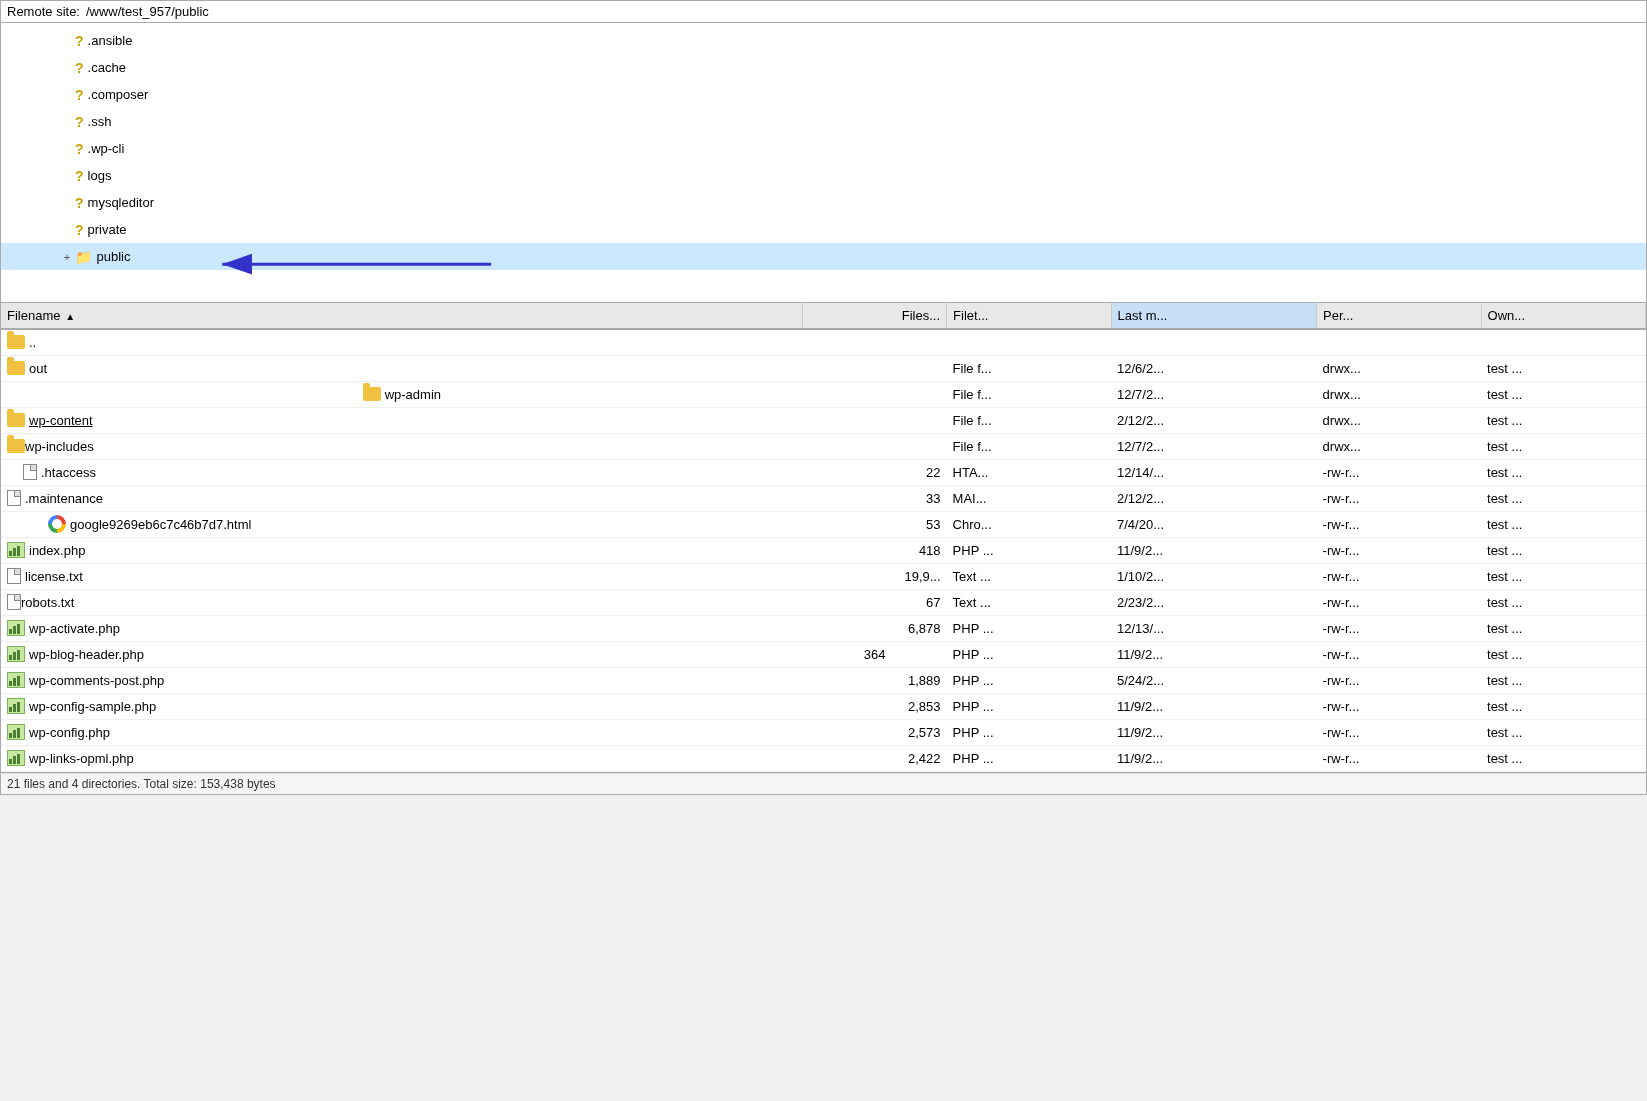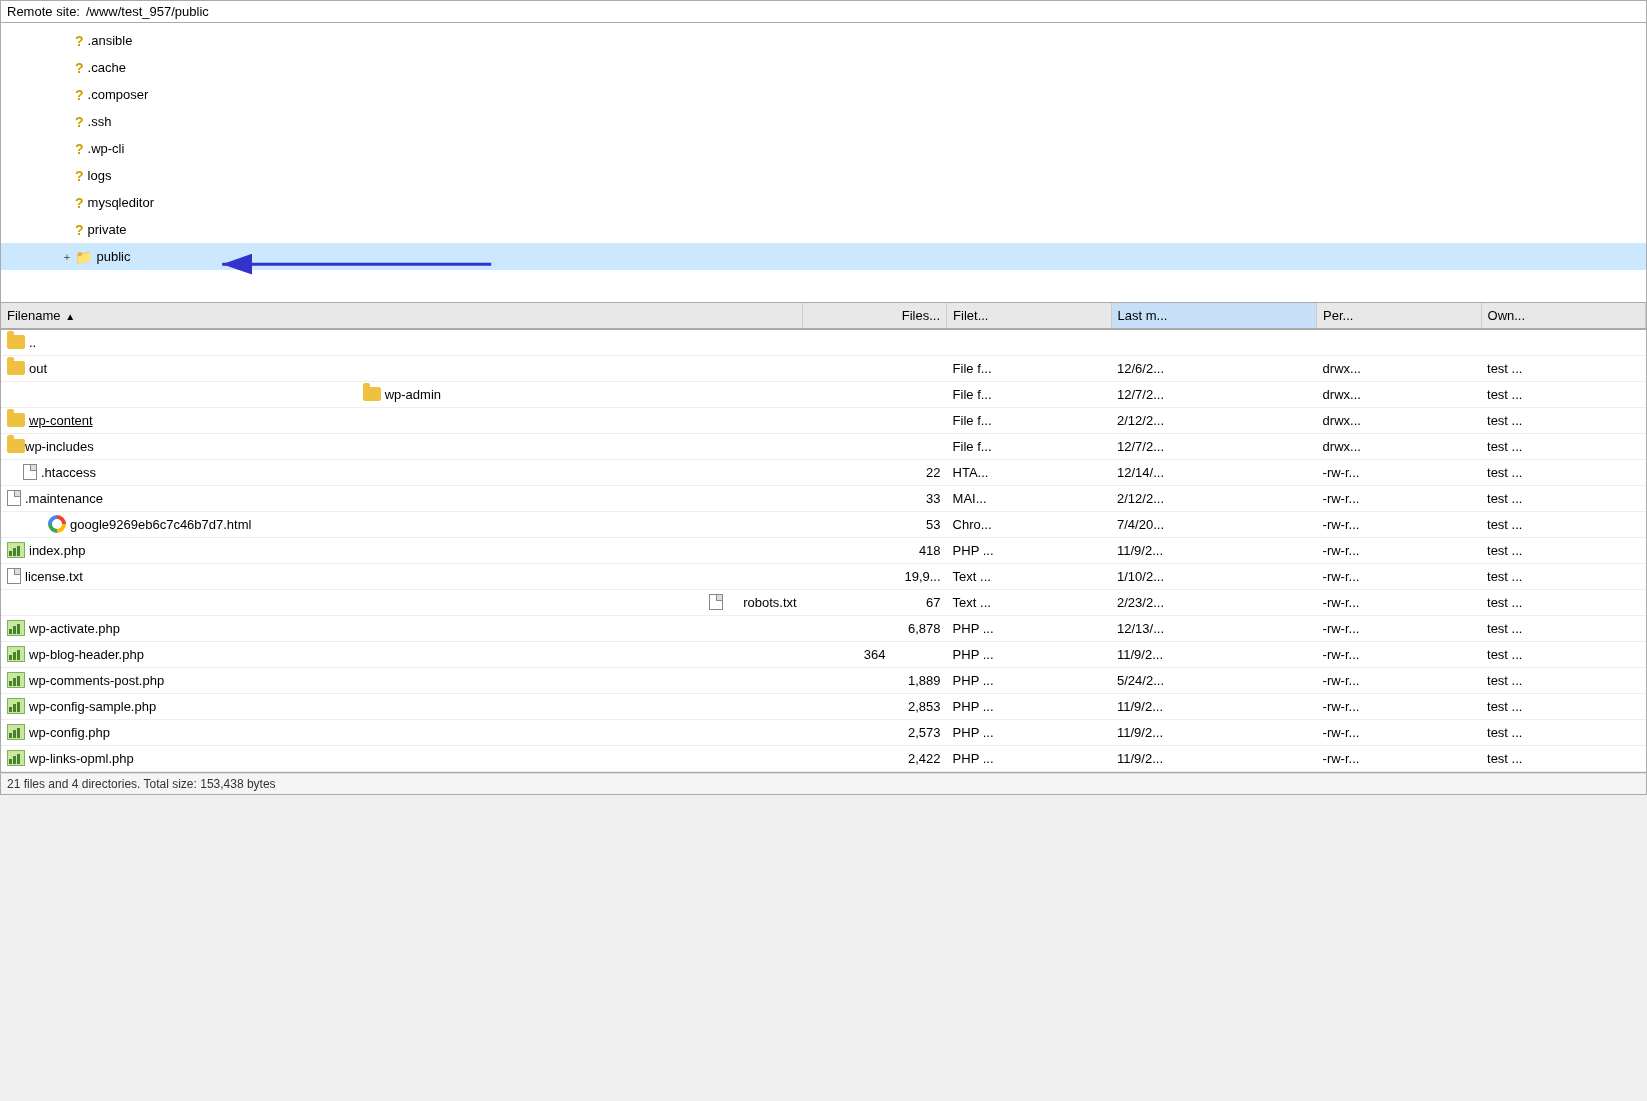--- a/index.html
+++ b/index.html
@@ -414,21 +414,21 @@
             </div>
           </td>
           <td style="text-align: right; width: 70px;">19,9...</td>
           <td style="width: 80px;">Text ...</td>
           <td style="width: 100px;">1/10/2...</td>
           <td style="width: 80px;">-rw-r...</td>
           <td style="width: 80px;">test ...</td>
         </tr>
         <tr>
           <td style="width: 390px; min-width: 200px;">
-            <div style="display: flex; align-items: center; gap: 20px; justify-content: flex-end;">
+            <div style="display: flex; align-items: center; gap: 0;">
               <span class="icon-file"></span>
               <span>robots.txt</span>
             </div>
           </td>
           <td style="text-align: right; width: 70px;">67</td>
           <td style="width: 80px;">Text ...</td>
           <td style="width: 100px;">2/23/2...</td>
           <td style="width: 80px;">-rw-r...</td>
           <td style="width: 80px;">test ...</td>
         </tr>

